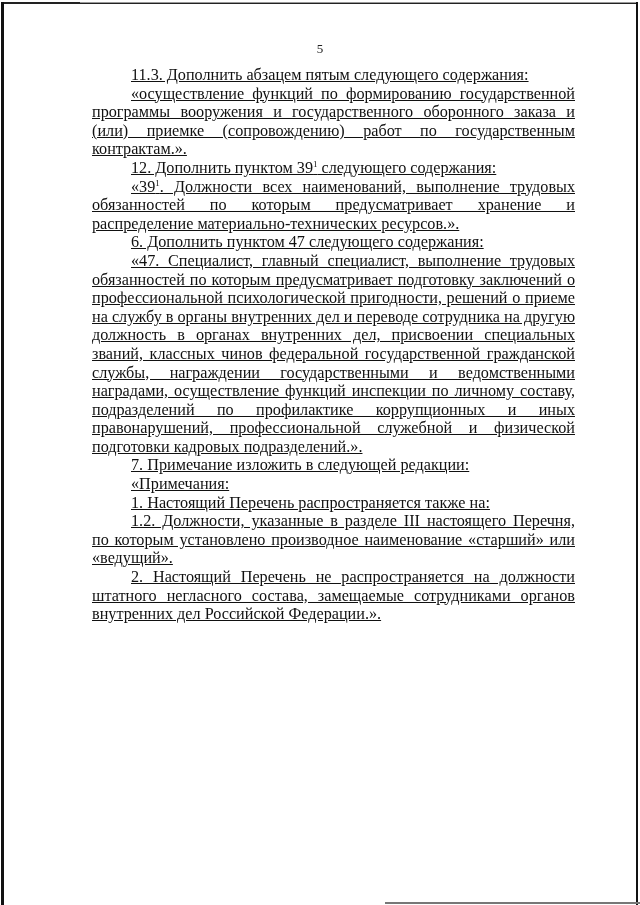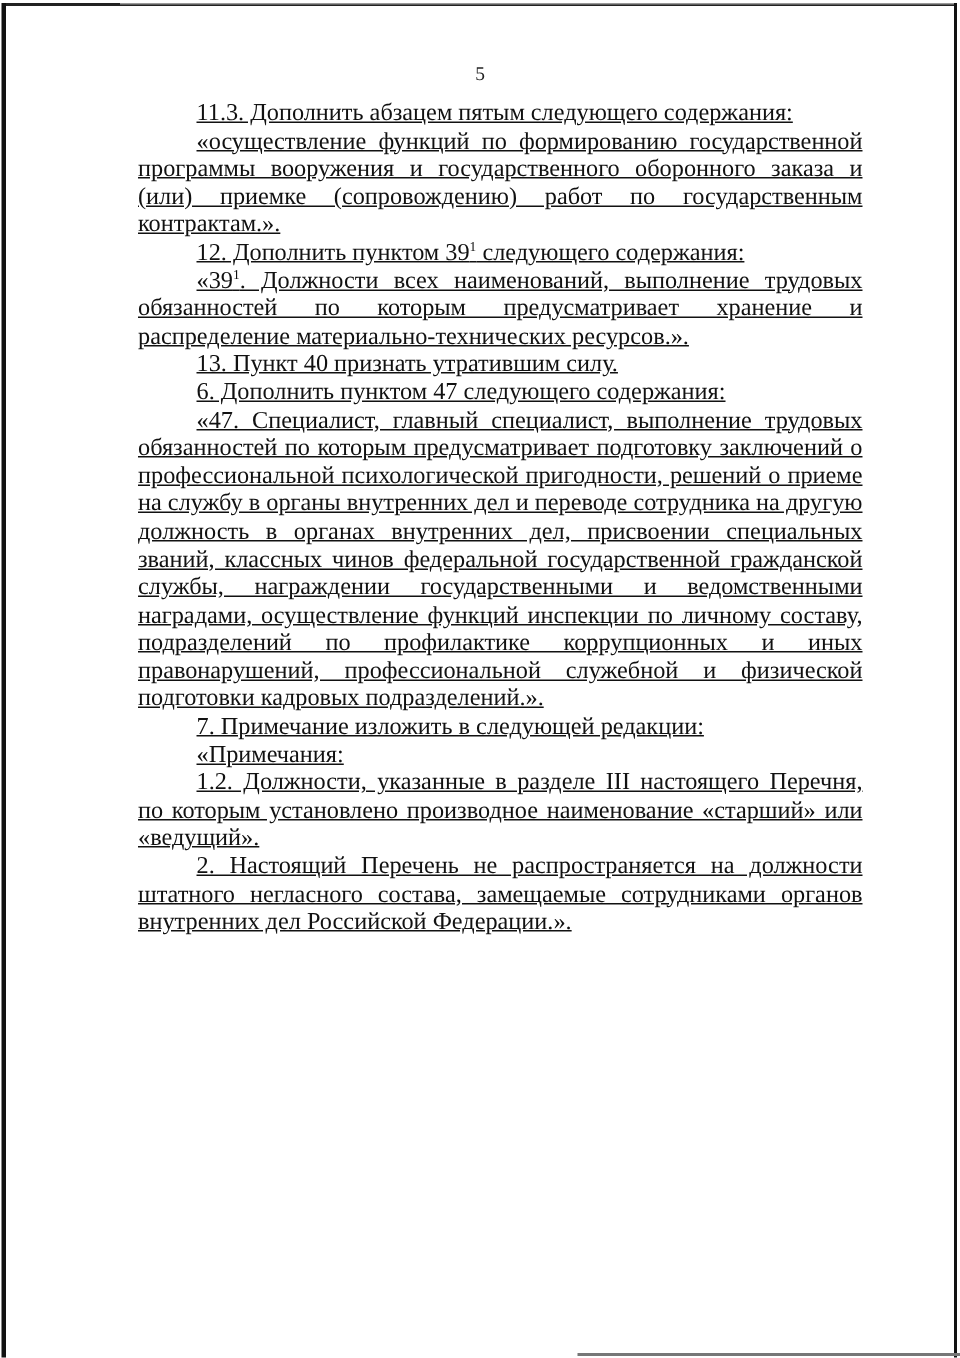--- a/index.html
+++ b/index.html
@@ -36,21 +36,21 @@
   <div class="edge-right"></div>
   <div class="edge-bottom"></div>
 
   <div class="page-number">5</div>
 
   <div class="text">
     <p>11.3. Дополнить абзацем пятым следующего содержания:</p>
     <p>«осуществление функций по формированию государственной программы вооружения и государственного оборонного заказа и (или) приемке (сопровождению) работ по государственным контрактам.».</p>
     <p><span>12. Дополнить пунктом 39</span><sup>1</sup><span> следующего содержания:</span></p>
     <p><span>«39</span><sup>1</sup><span>. Должности всех наименований, выполнение трудовых обязанностей по которым предусматривает хранение и распределение материально-технических ресурсов.».</span></p>
-    <p>13. Пункт 40 признать утратившим силу.</p>
     <p>6. Дополнить пунктом 47 следующего содержания:</p>
     <p>«47. Специалист, главный специалист, выполнение трудовых обязанностей по которым предусматривает подготовку заключений о профессиональной психологической пригодности, решений о приеме на службу в органы внутренних дел и переводе сотрудника на другую должность в органах внутренних дел, присвоении специальных званий, классных чинов федеральной государственной гражданской службы, награждении государственными и ведомственными наградами, осуществление функций инспекции по личному составу, подразделений по профилактике коррупционных и иных правонарушений, профессиональной служебной и физической подготовки кадровых подразделений.».</p>
     <p>7. Примечание изложить в следующей редакции:</p>
     <p>«Примечания:</p>
+    <p>1. Настоящий Перечень распространяется также на:</p>
     <p>1.2. Должности, указанные в разделе III настоящего Перечня, по которым установлено производное наименование «старший» или «ведущий».</p>
     <p>2. Настоящий Перечень не распространяется на должности штатного негласного состава, замещаемые сотрудниками органов внутренних дел Российской Федерации.».</p>
   </div>
 </div>
 
 </body></html>

